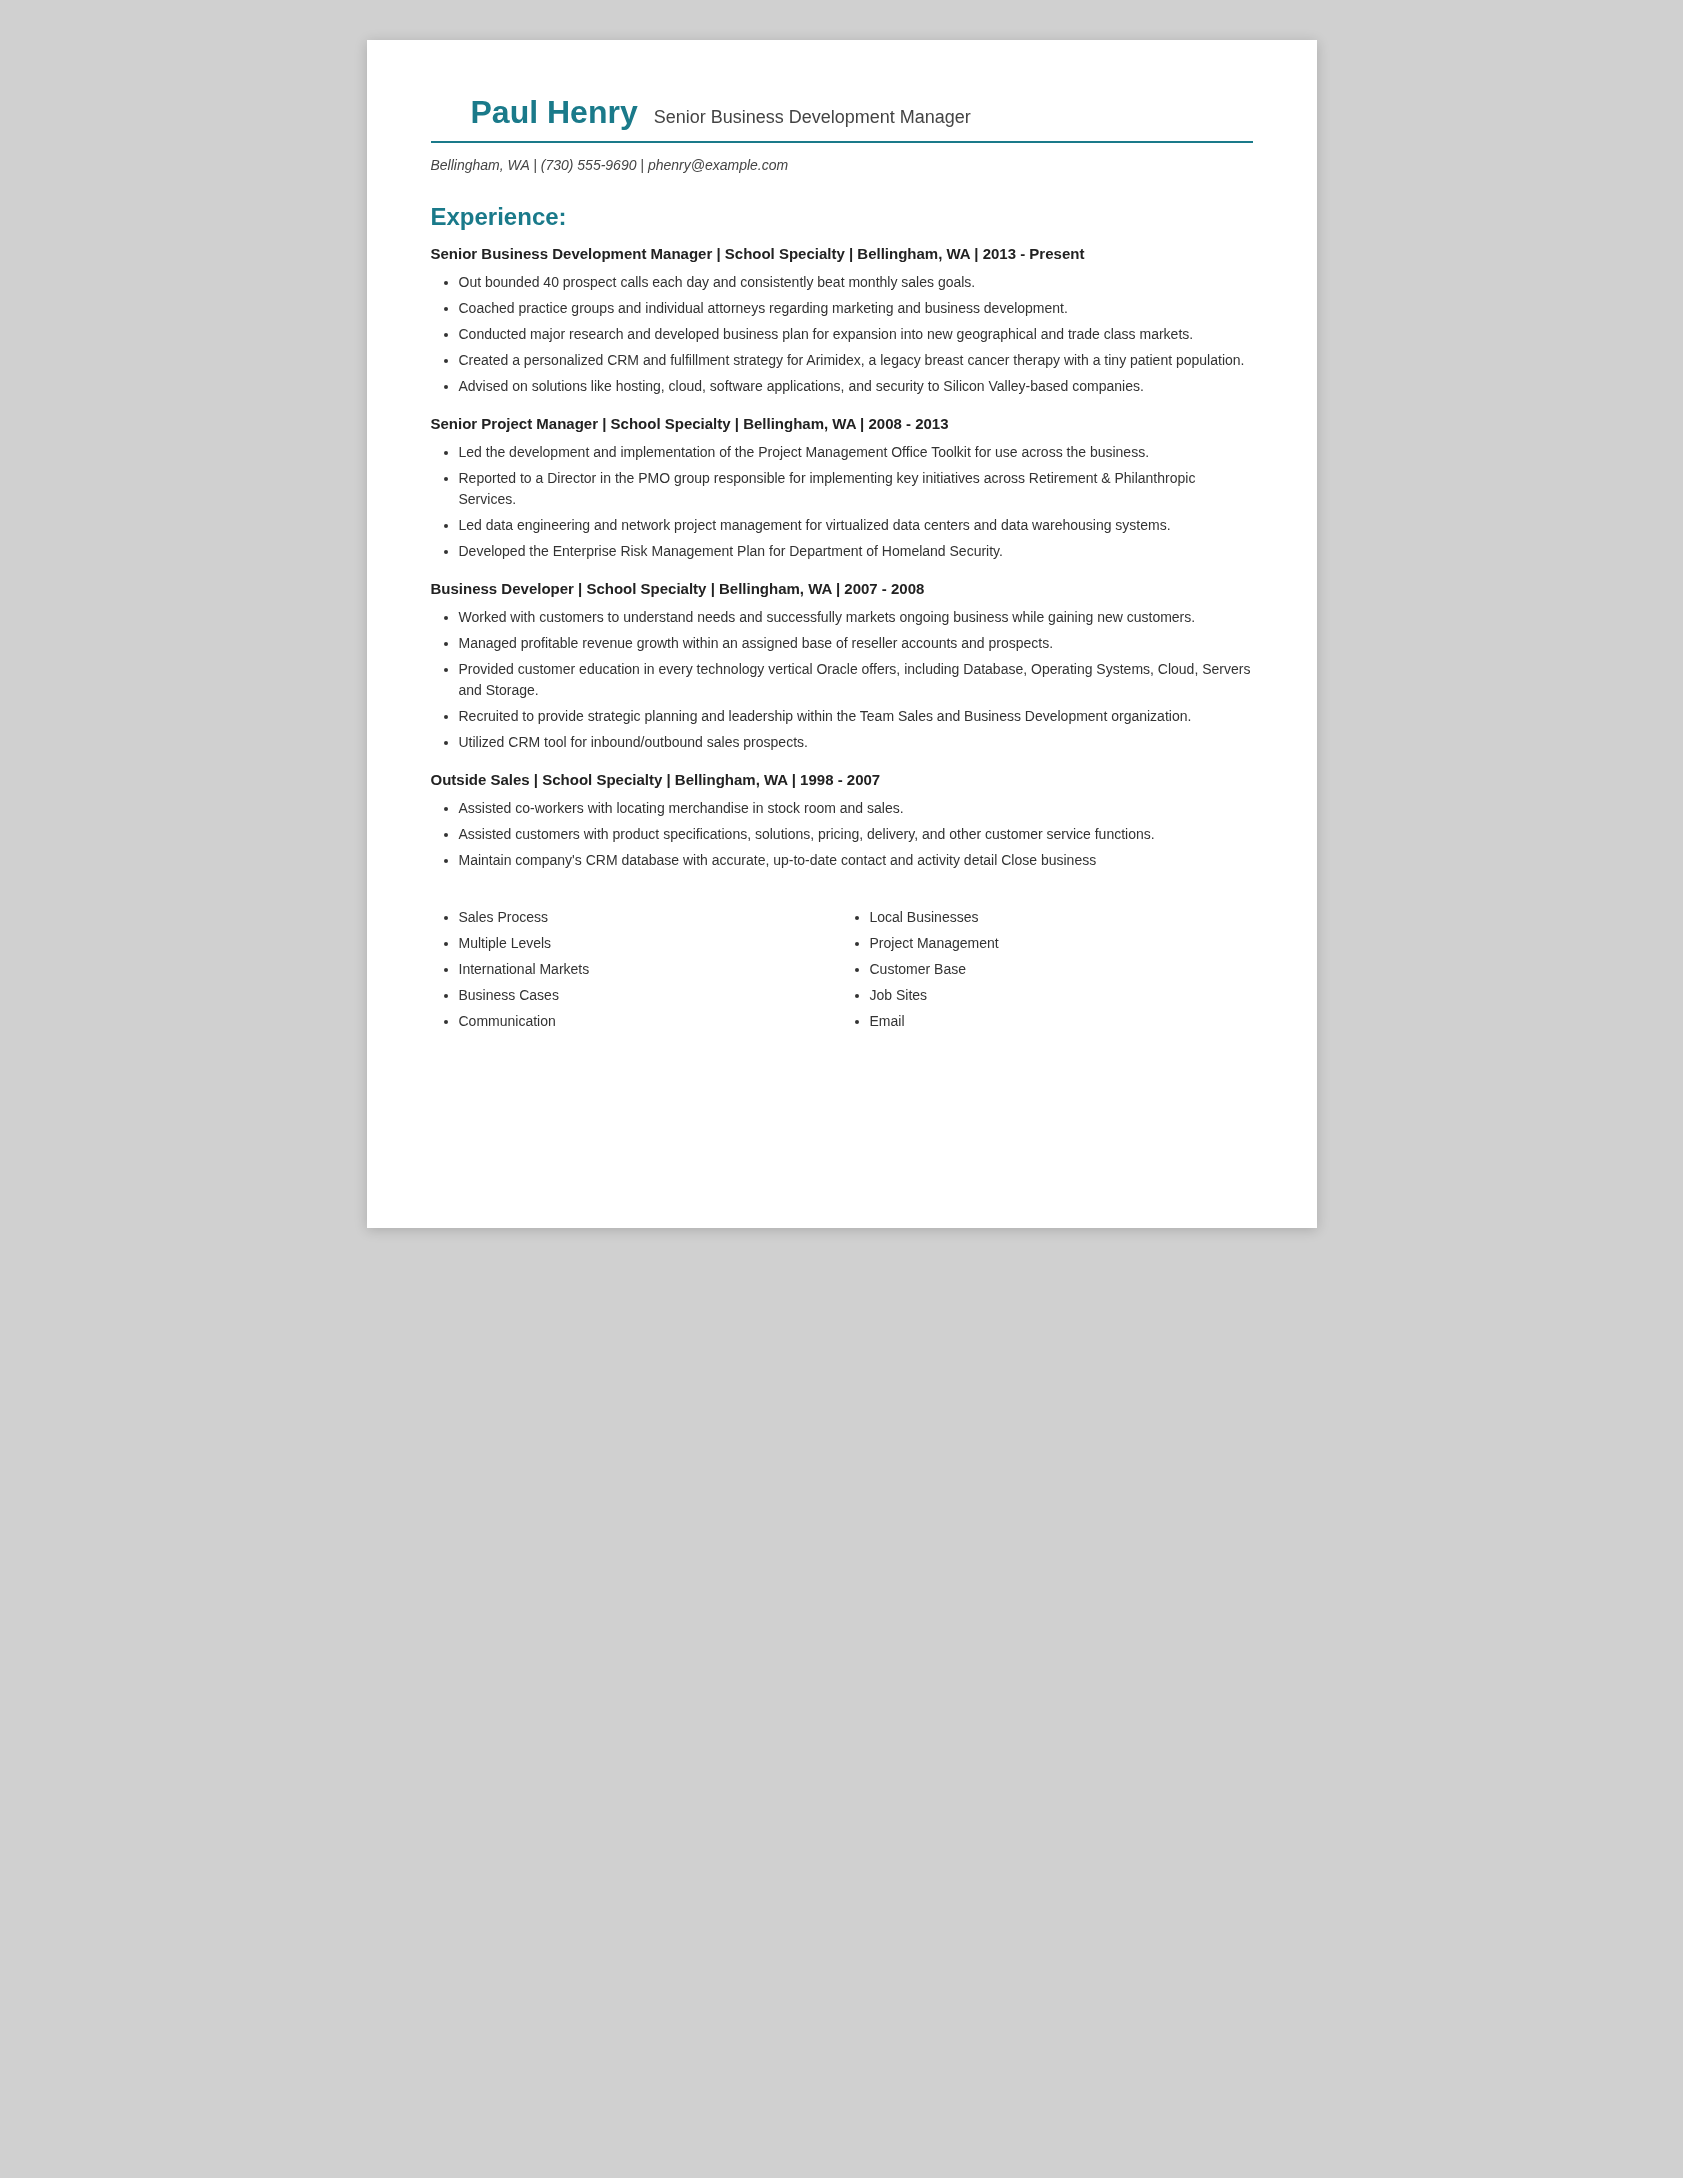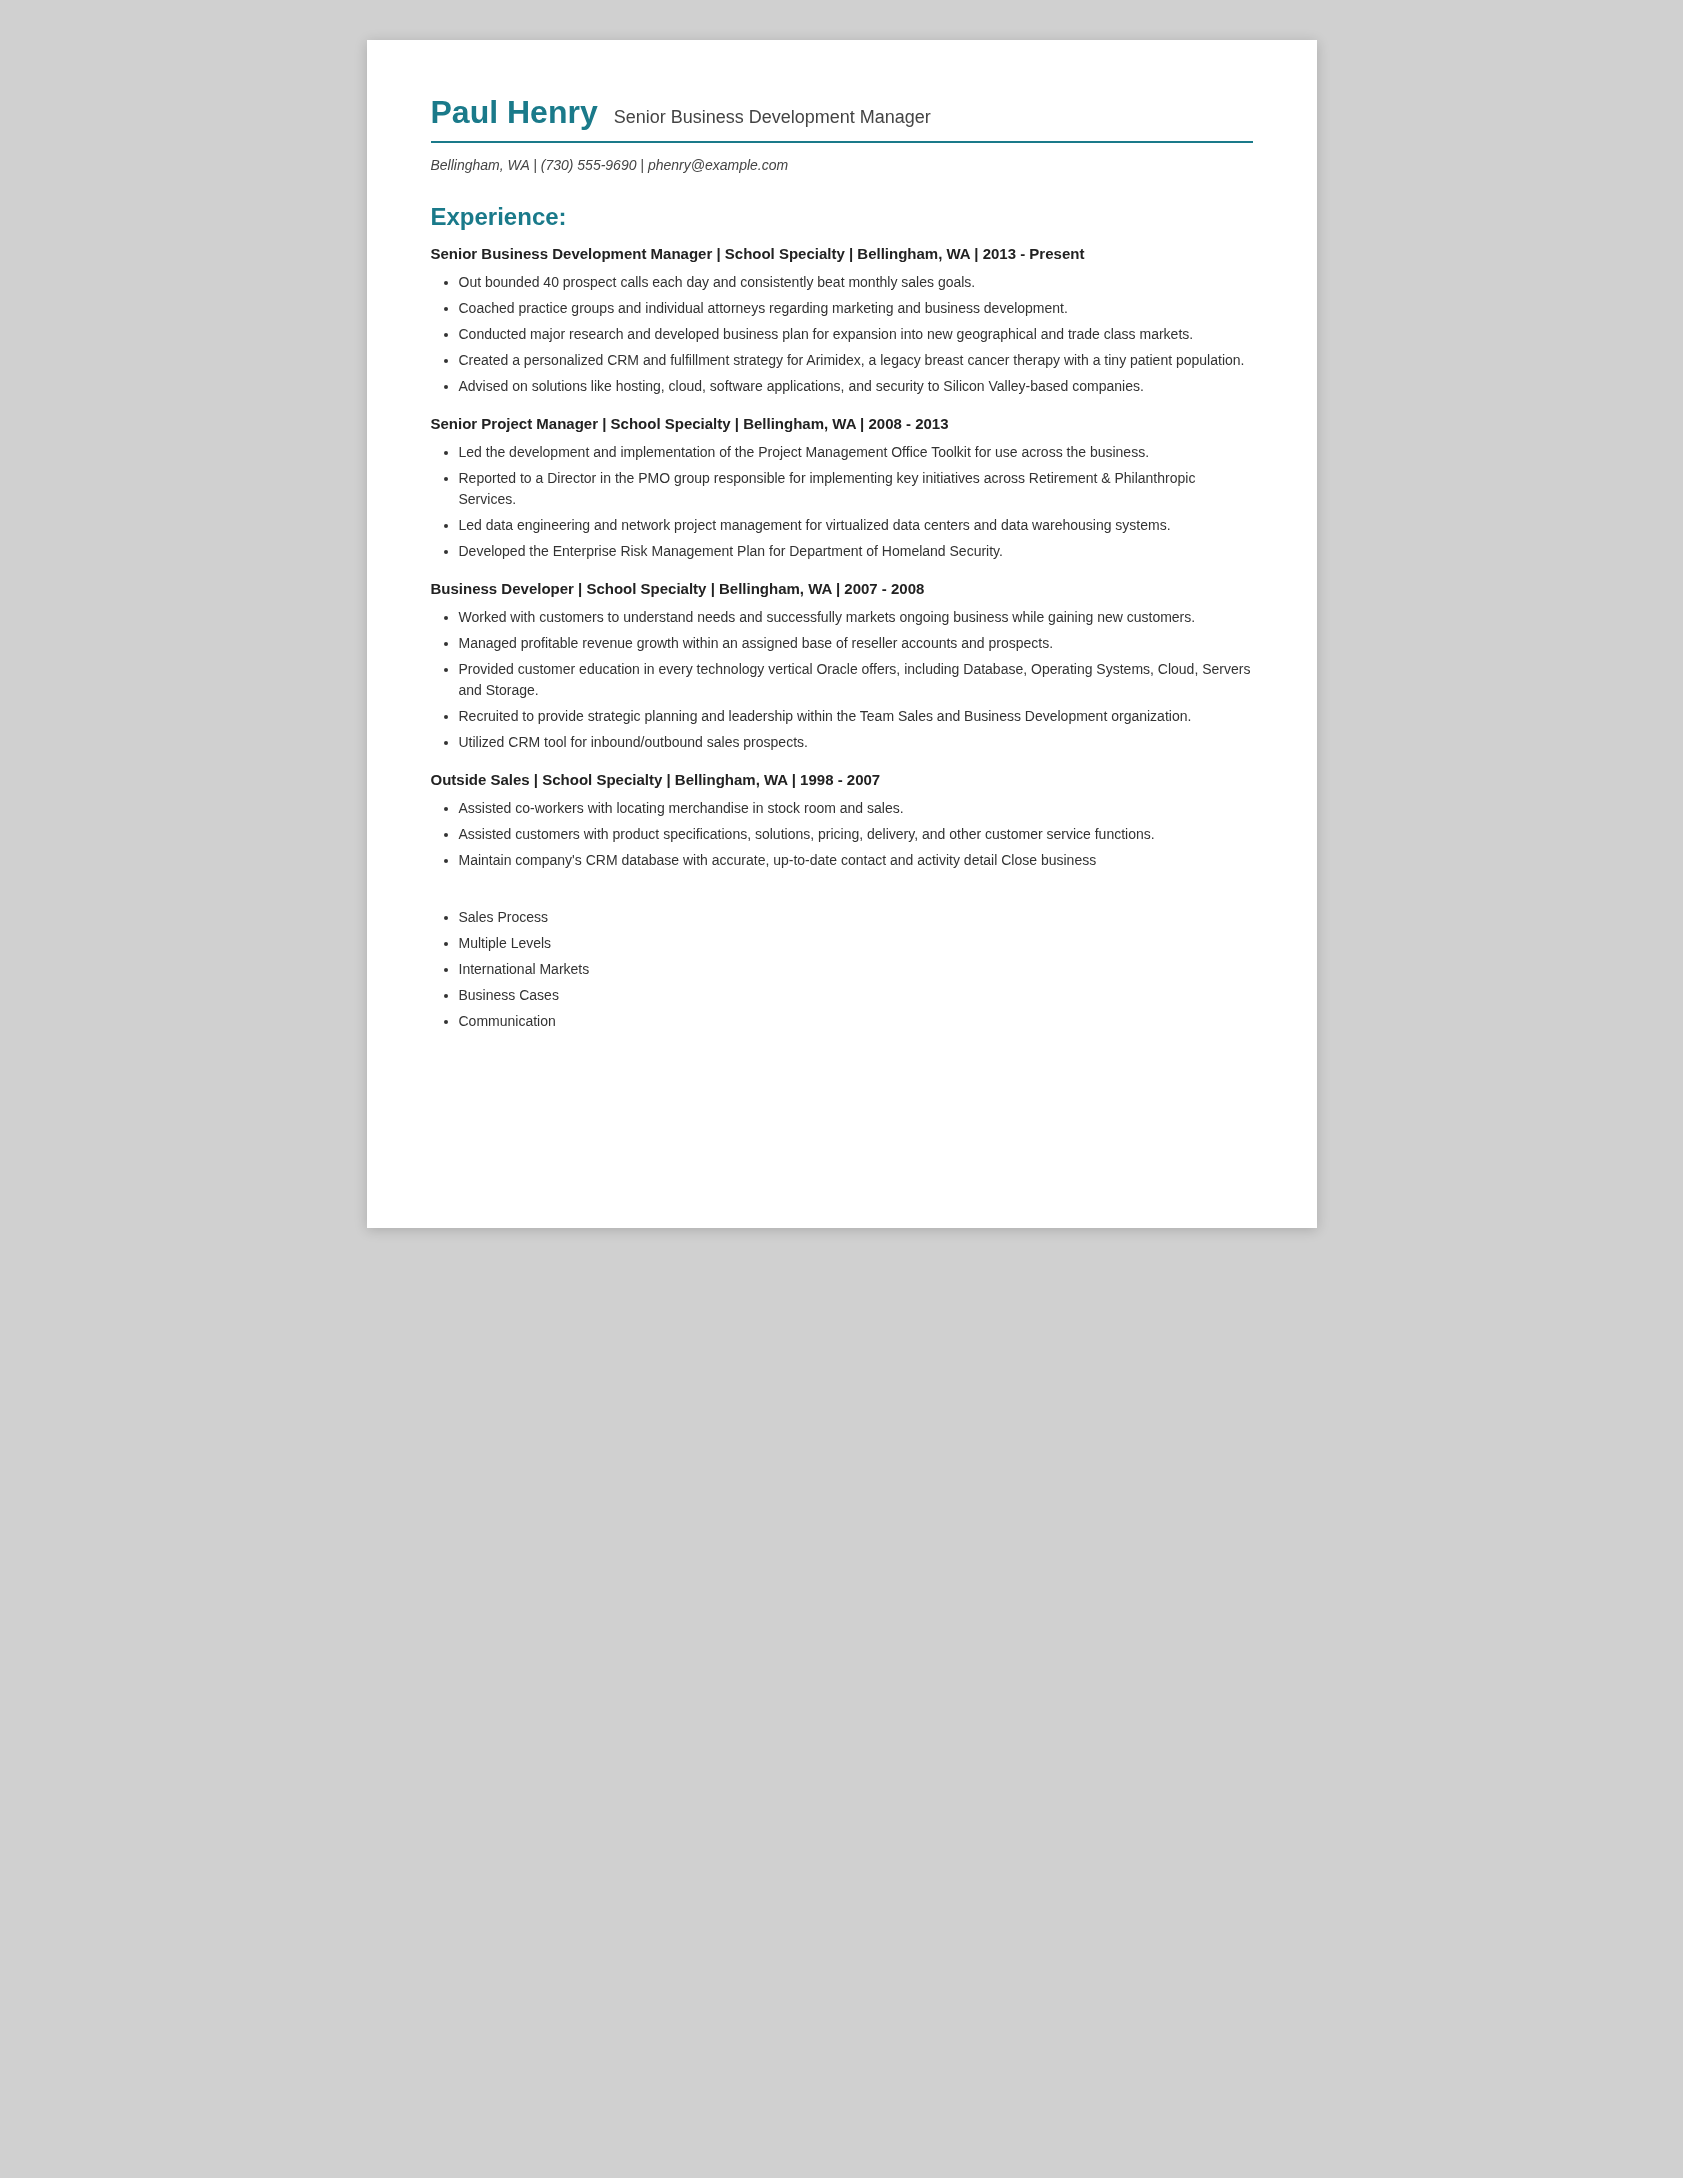--- a/index.html
+++ b/index.html
@@ -20,20 +20,21 @@
     .header-name-row {
       display: flex;
       align-items: baseline;
       gap: 16px;
       margin-bottom: 10px;
     }
     .name {
       font-size: 32px;
       font-weight: 700;
       color: #1a7a8a;
+      margin-left: 40px;
     }
     .title {
       font-size: 18px;
       font-weight: 400;
       color: #444;
     }
     .divider {
       border: none;
       border-top: 2px solid #1a7a8a;
       margin: 8px 0 14px 0;
@@ -133,16 +134,25 @@
   <div class="skills-columns">
     <div class="skills-col">
       <ul class="bullet-list">
         <li>Sales Process</li>
         <li>Multiple Levels</li>
         <li>International Markets</li>
         <li>Business Cases</li>
         <li>Communication</li>
       </ul>
     </div>
+    <div class="skills-col">
+      <ul class="bullet-list">
+        <li>Local Businesses</li>
+        <li>Project Management</li>
+        <li>Customer Base</li>
+        <li>Job Sites</li>
+        <li>Email</li>
+      </ul>
+    </div>
   </div>
 
 </div>
 
 
 </body></html>

